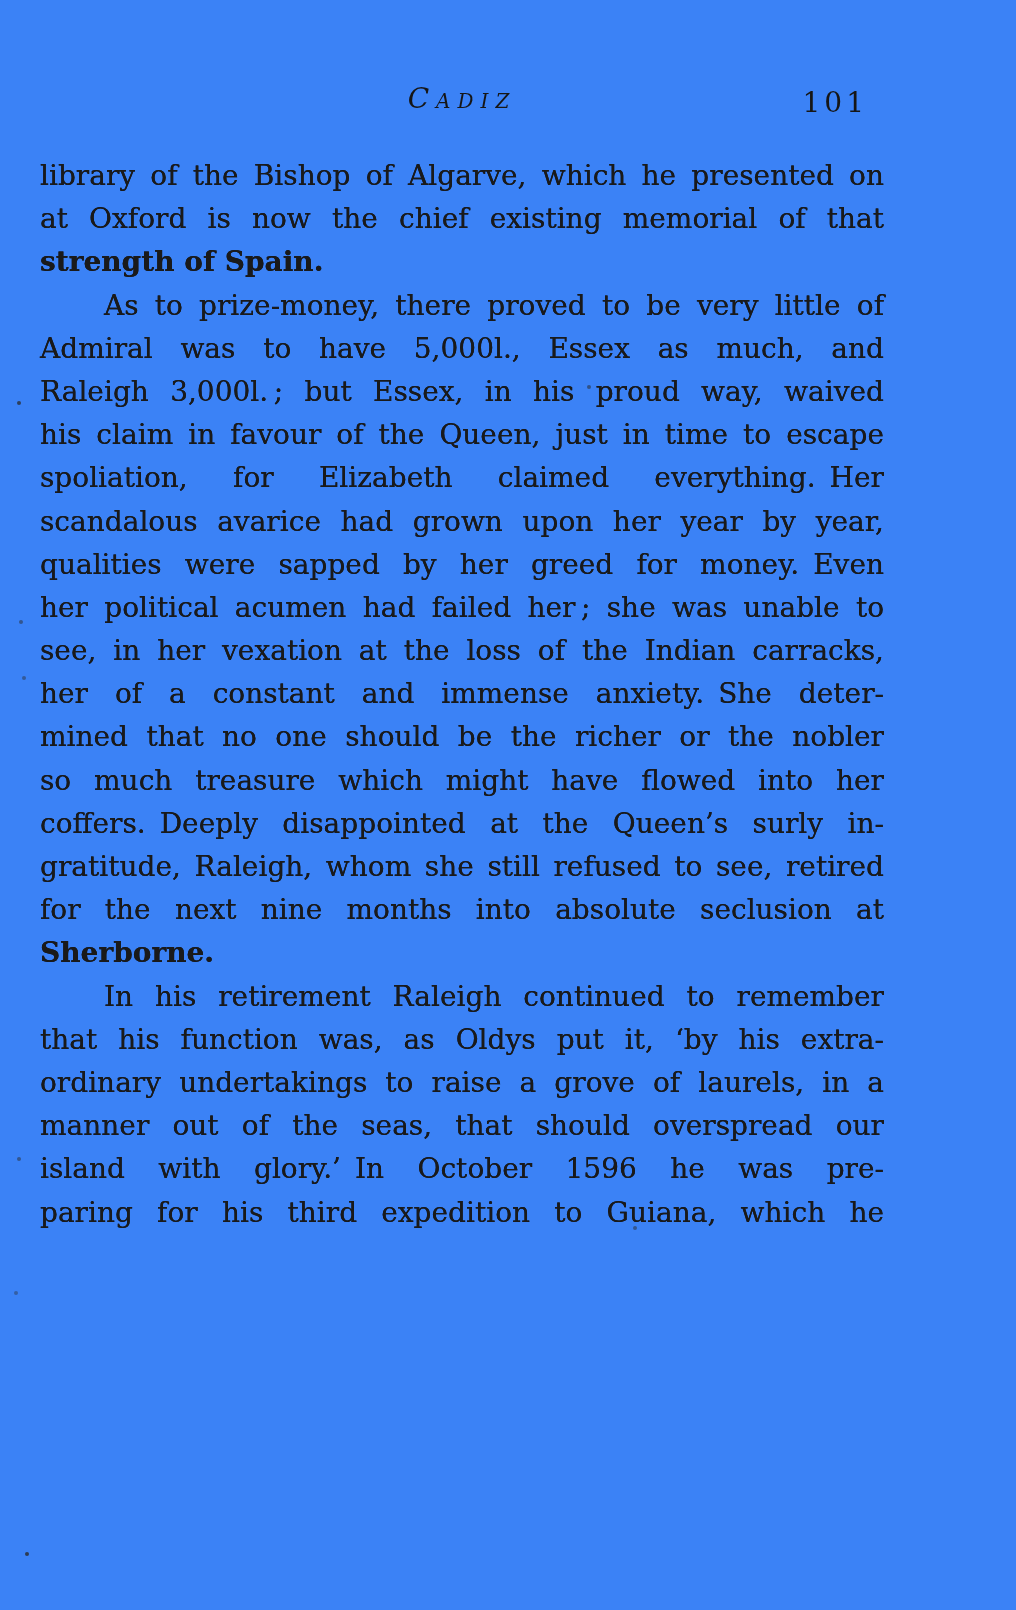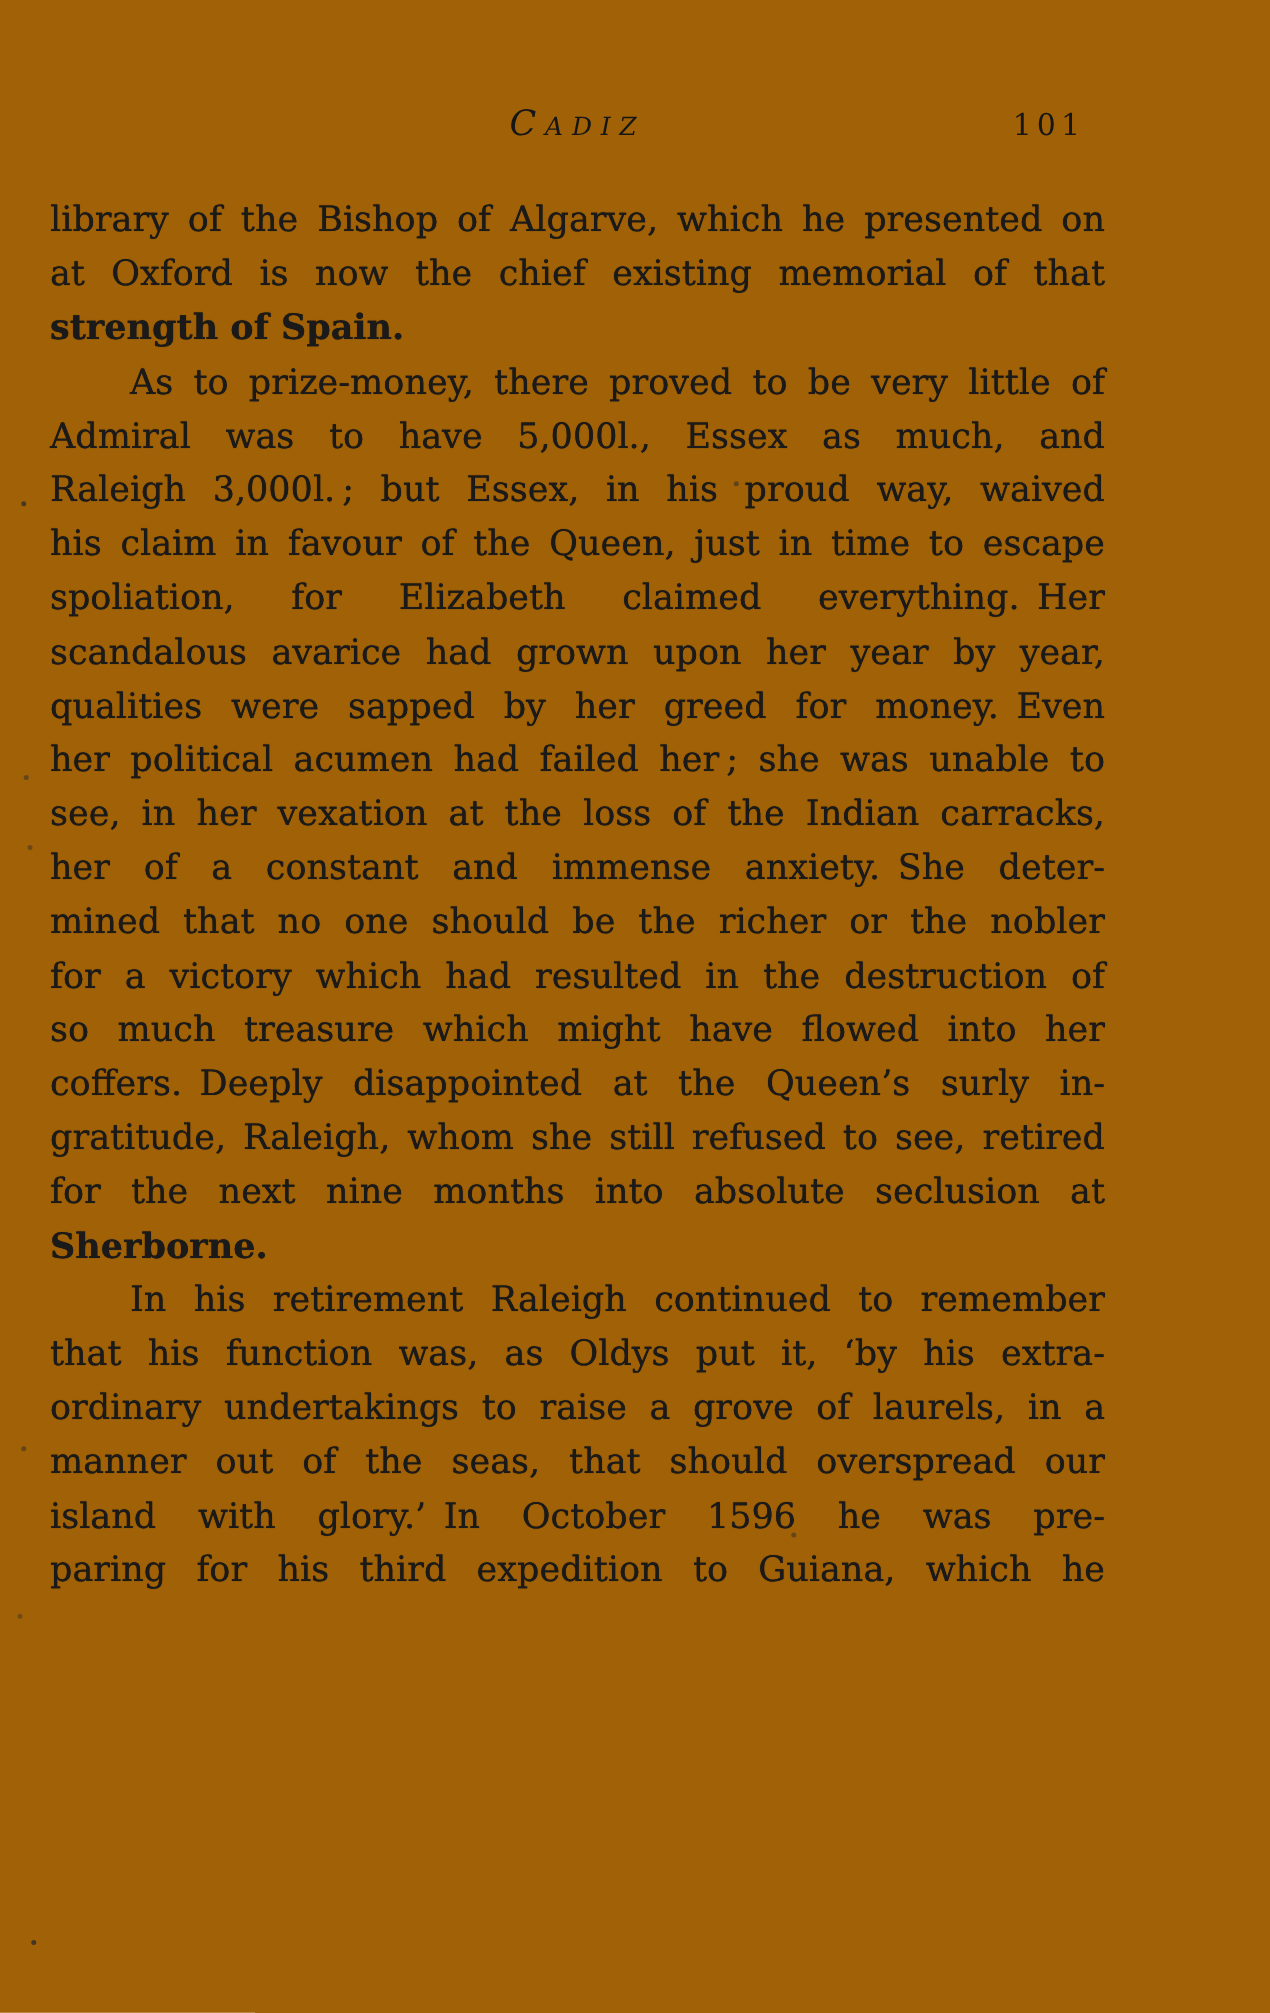--- a/index.html
+++ b/index.html
@@ -5,39 +5,39 @@
   html, body { margin: 0; padding: 0; }
   body {
     width: 1016px; height: 1610px;
     background: #ffffff;
     font-family: "DejaVu Serif", "Liberation Serif", serif;
     color: #1a1a1a;
   }
   .page {
     position: relative;
     width: 1016px; height: 1610px;
-    background: #a16207;
+    background: #3b82f6;
     overflow: hidden;
   }
   .running-head {
     position: absolute;
     top: 82px; left: 40px; width: 844px; height: 42px;
   }
   .head-title {
     position: absolute; left: 0; right: 0; top: 0;
     text-align: center;
     font-style: italic;
     font-variant: small-caps;
     font-size: 28px;
     letter-spacing: 7px;
     color: #161616;
   }
   .page-num {
     position: absolute; right: 16px; top: 4px;
-    font-size: 24px;
+    font-size: 28px;
     letter-spacing: 4px;
     color: #161616;
   }
   .page-body {
     position: absolute;
     top: 154px; left: 40px; width: 844px;
     font-size: 28px;
     line-height: 43.2px;
     text-shadow: 0 0 0.6px rgba(10,10,10,0.9);
   }
@@ -81,21 +81,20 @@
         <div class="line">Admiral was to have 5,000l., Essex as much, and</div>
         <div class="line">Raleigh 3,000l. ; but Essex, in his proud way, waived</div>
         <div class="line">his claim in favour of the Queen, just in time to escape</div>
         <div class="line">spoliation, for Elizabeth claimed everything. Her</div>
         <div class="line">scandalous avarice had grown upon her year by year,</div>
         <div class="line">qualities were sapped by her greed for money. Even</div>
         <div class="line">her political acumen had failed her ; she was unable to</div>
         <div class="line">see, in her vexation at the loss of the Indian carracks,</div>
         <div class="line">her of a constant and immense anxiety. She deter-</div>
         <div class="line">mined that no one should be the richer or the nobler</div>
-        <div class="line">for a victory which had resulted in the destruction of</div>
         <div class="line">so much treasure which might have flowed into her</div>
         <div class="line">coffers. Deeply disappointed at the Queen’s surly in-</div>
         <div class="line">gratitude, Raleigh, whom she still refused to see, retired</div>
         <div class="line">for the next nine months into absolute seclusion at</div>
         <div class="line para-end">Sherborne.</div>
       </div>
       <div class="para">
         <div class="line indent">In his retirement Raleigh continued to remember</div>
         <div class="line">that his function was, as Oldys put it, ‘by his extra-</div>
         <div class="line">ordinary undertakings to raise a grove of laurels, in a</div>

